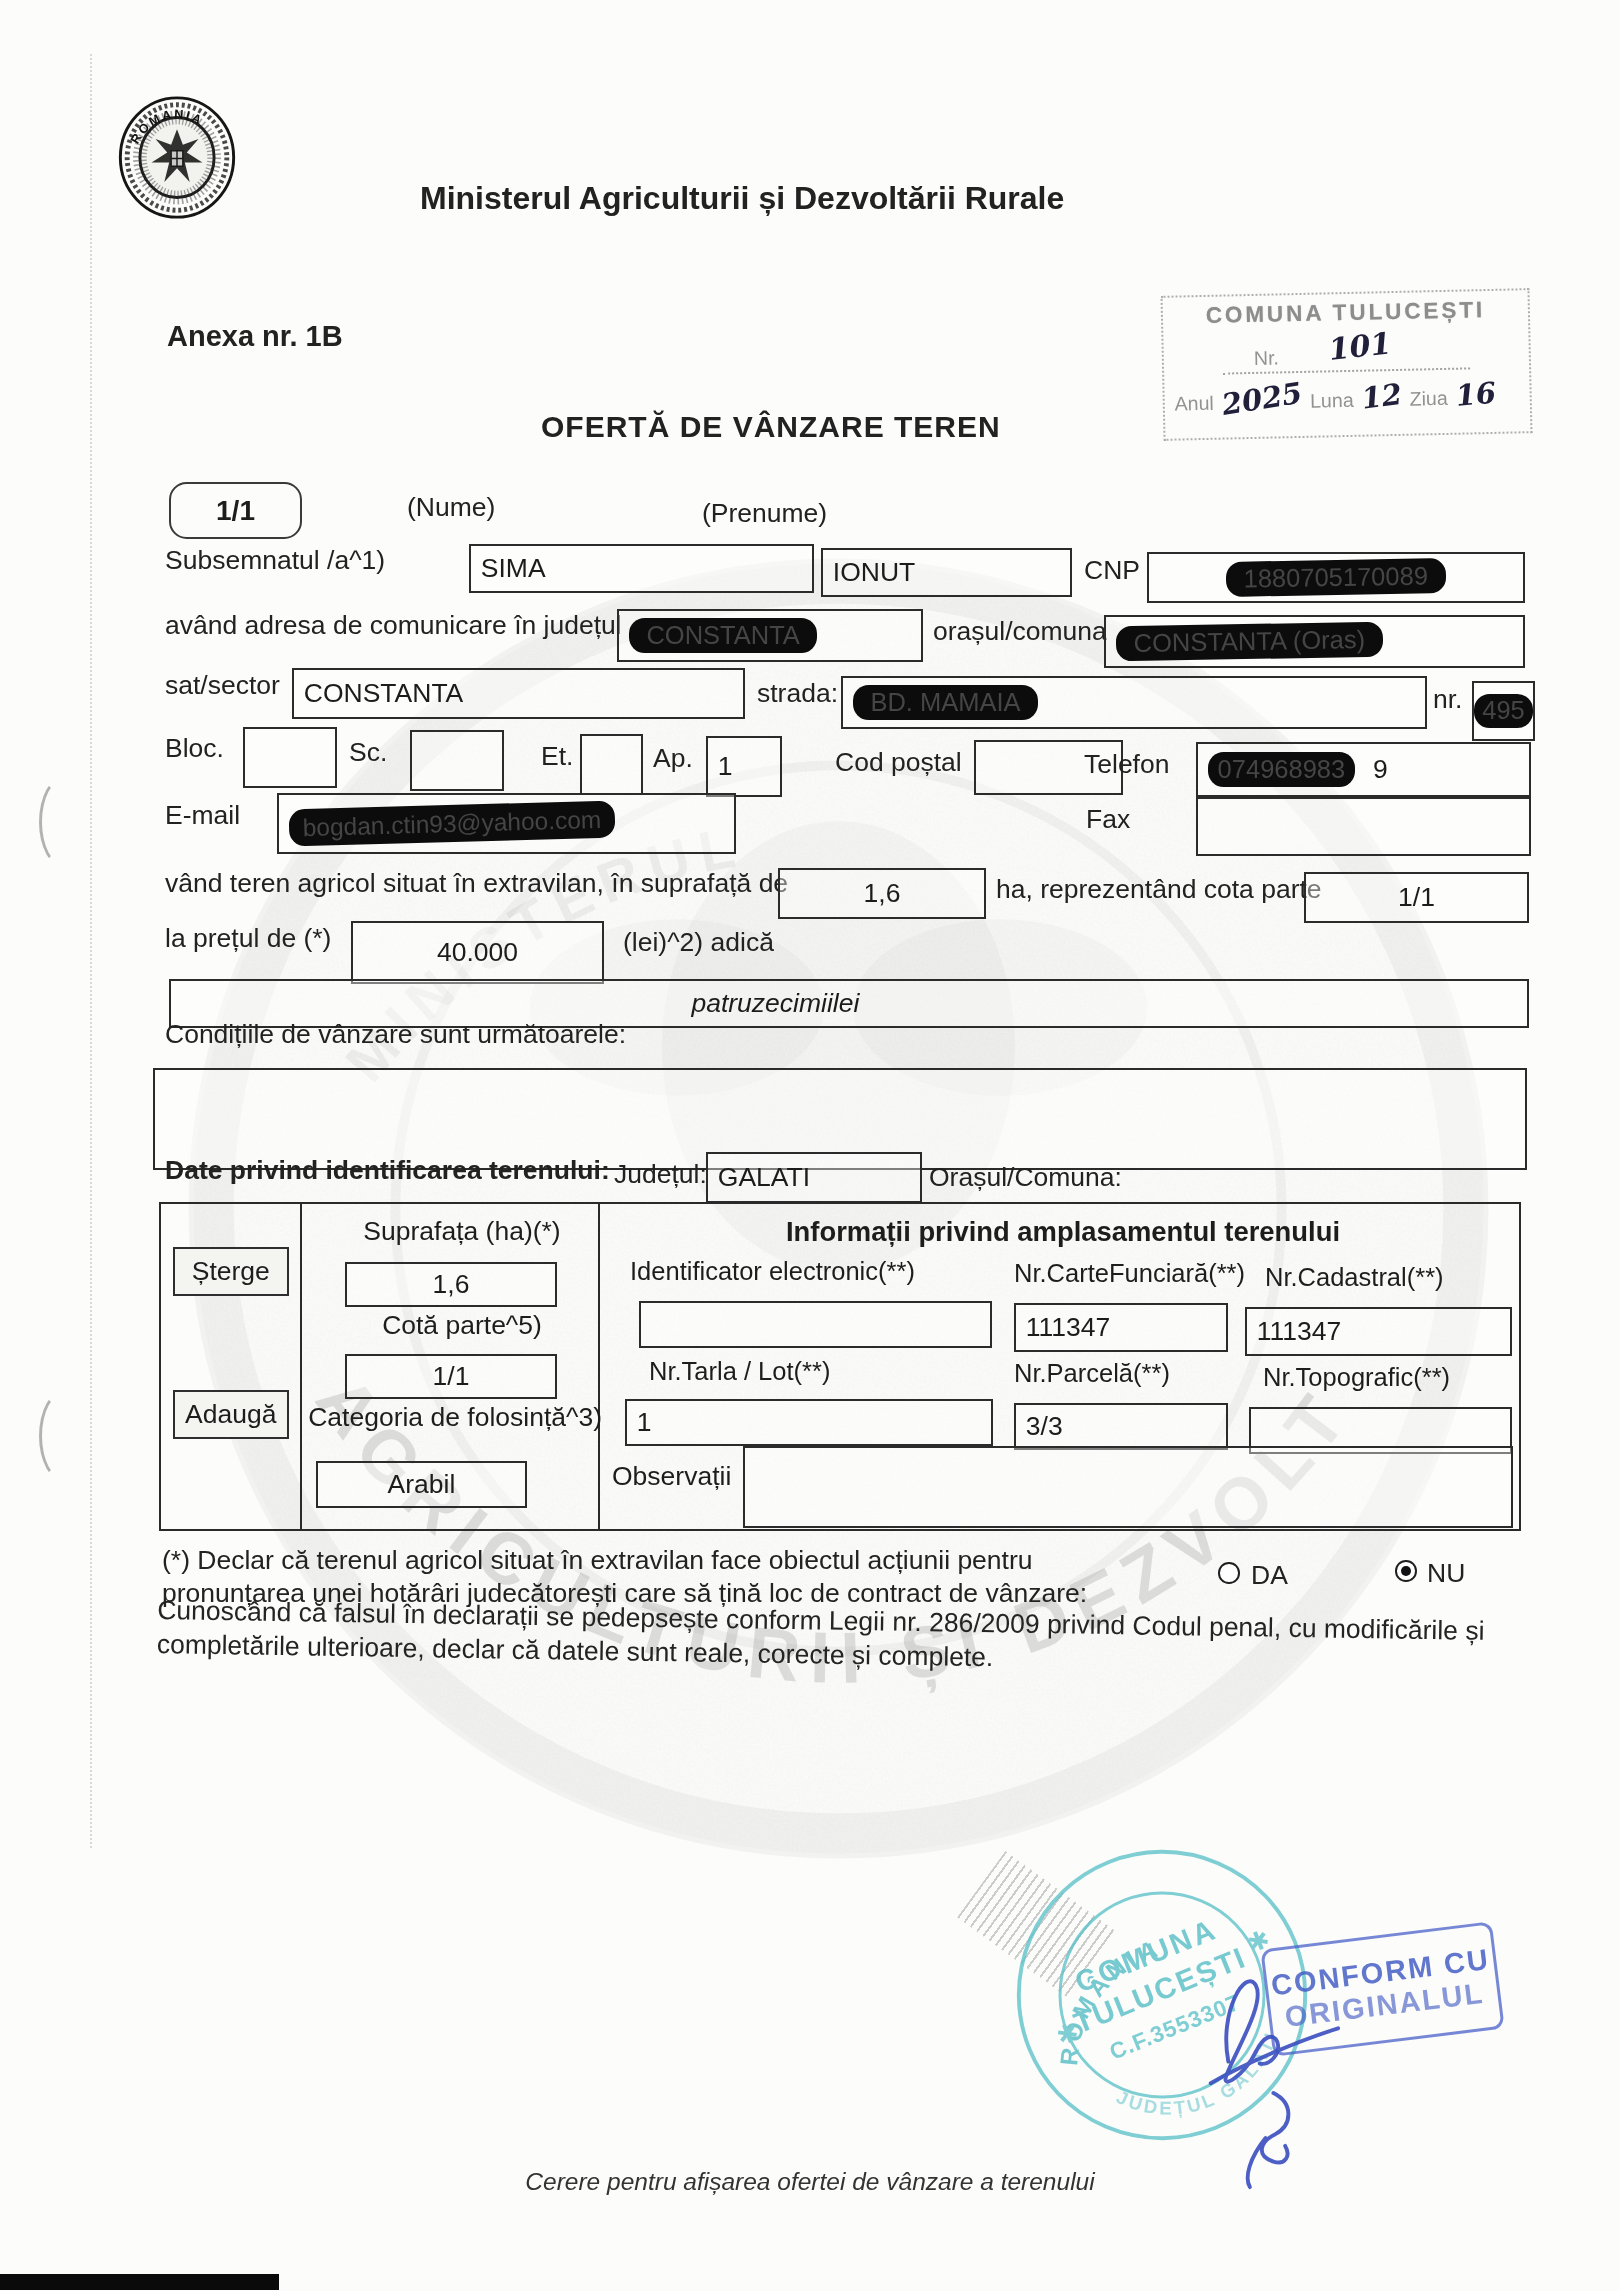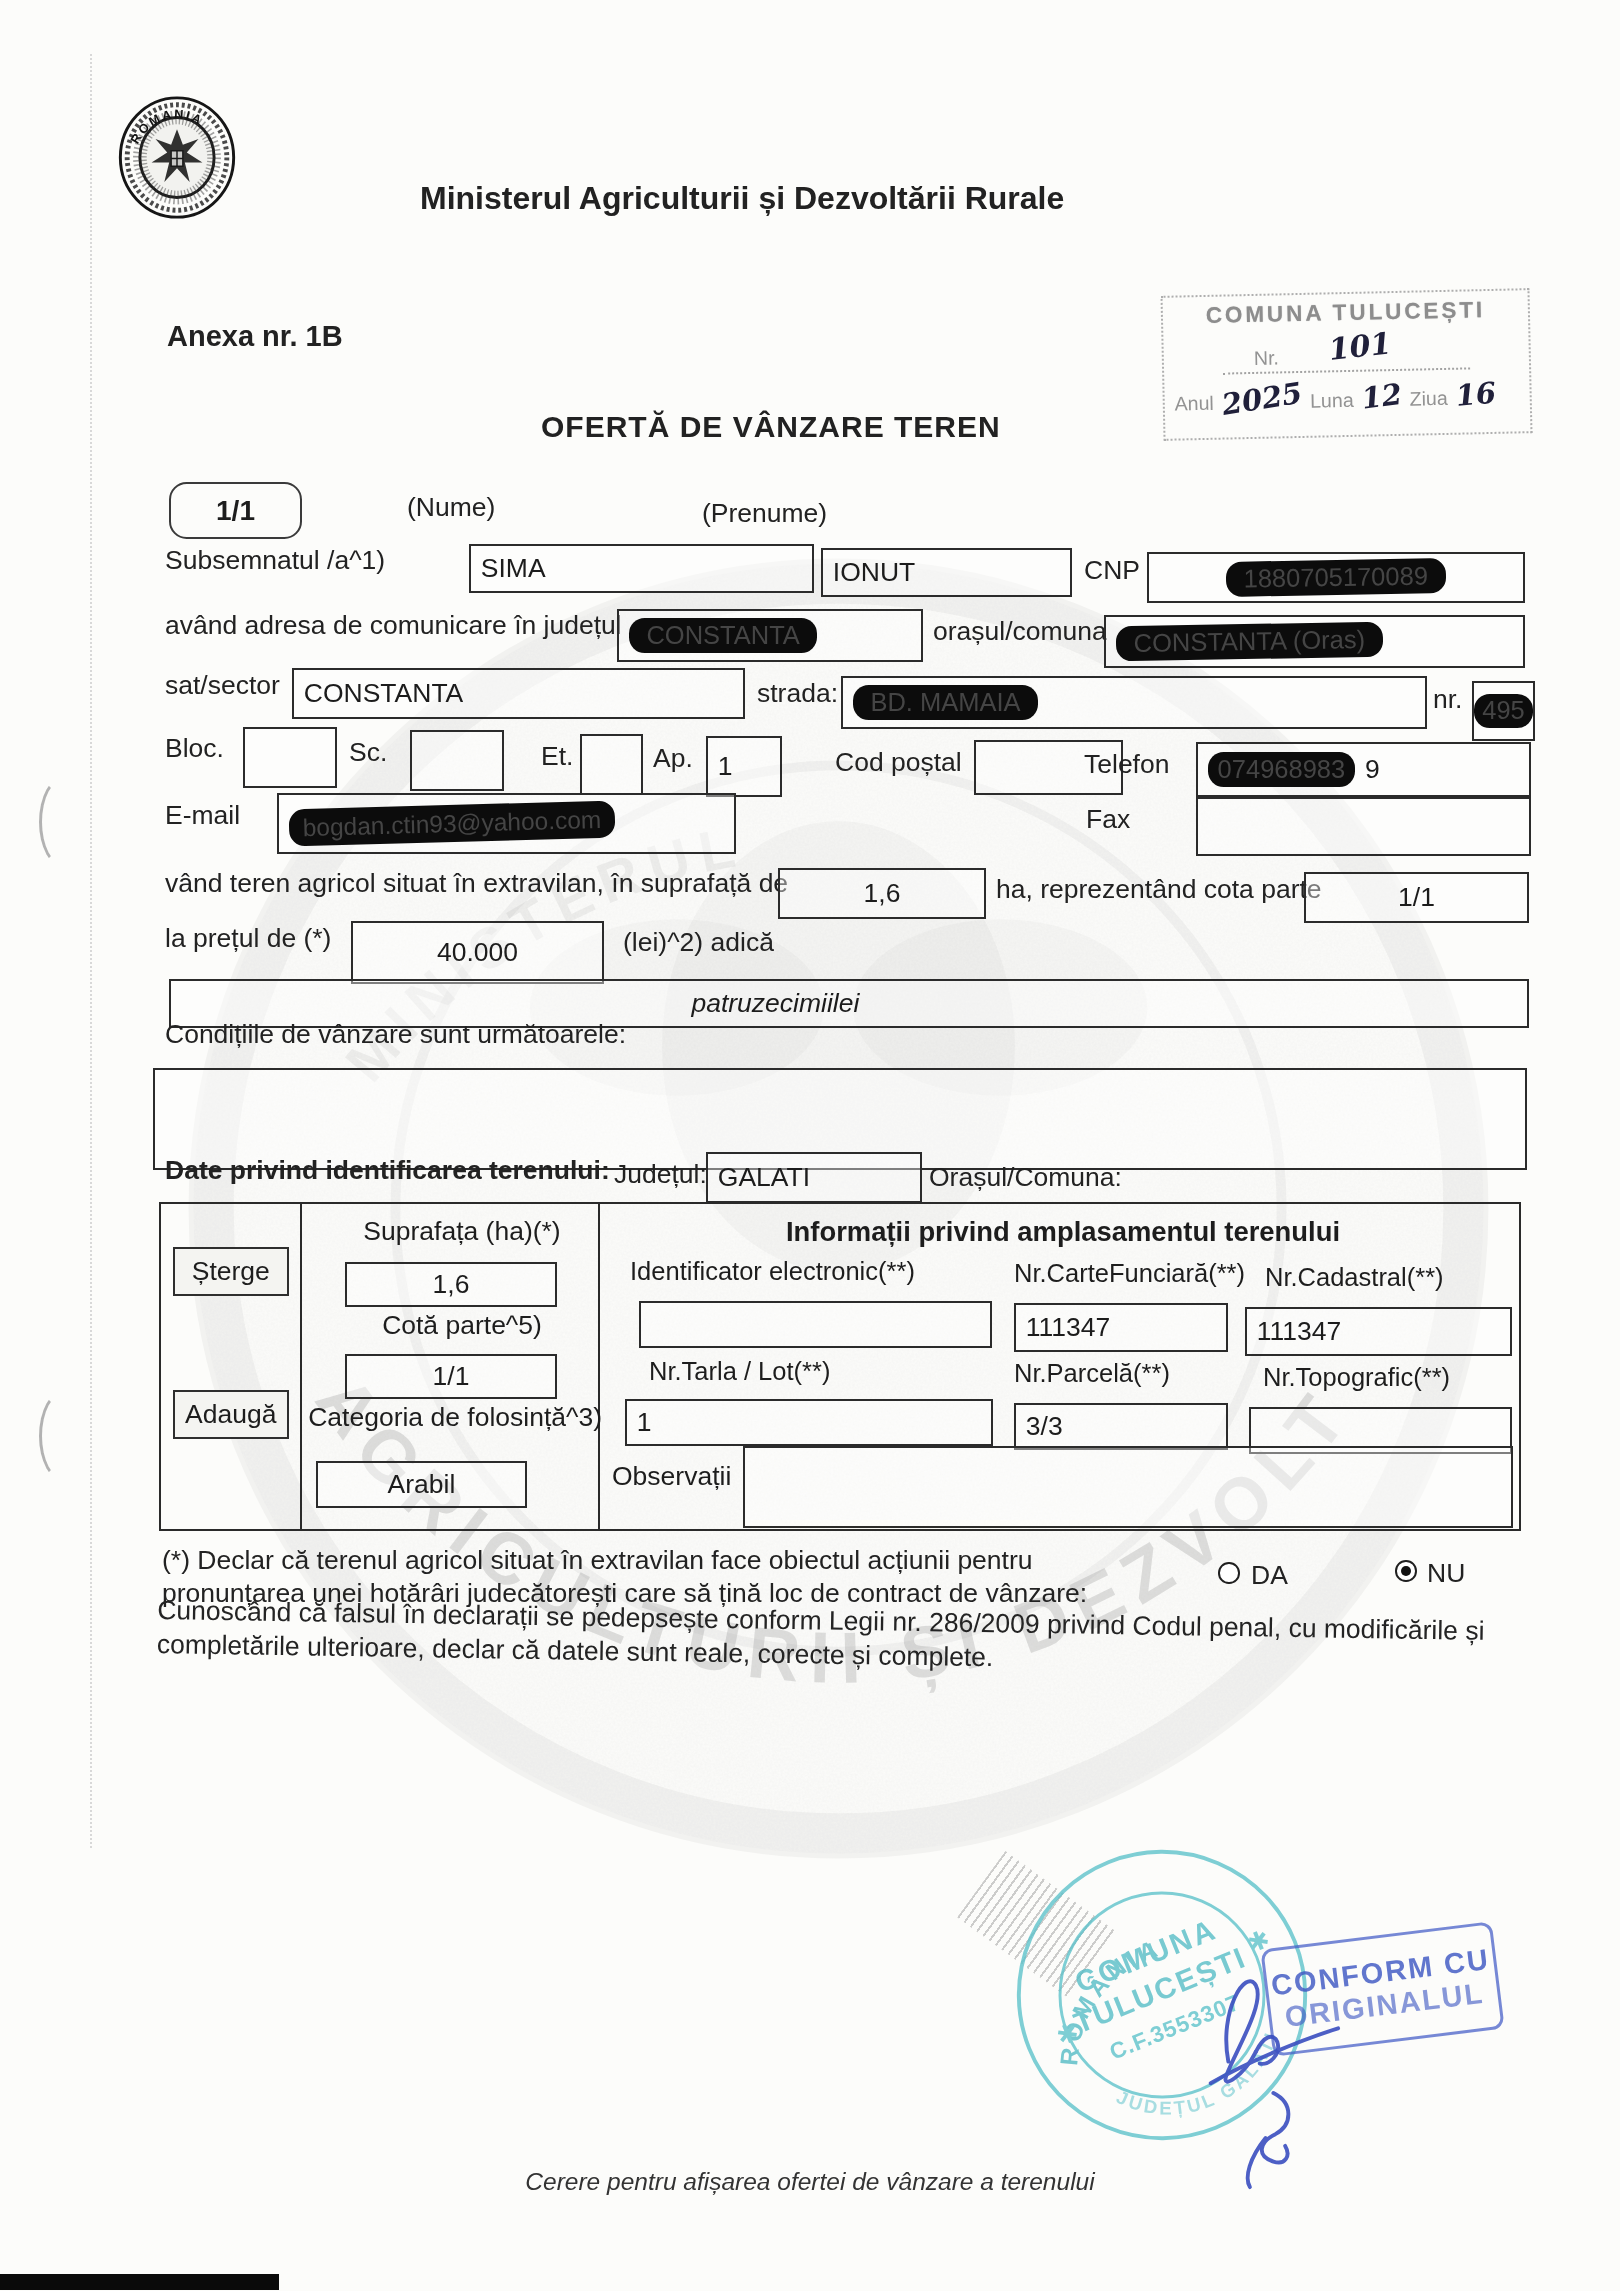--- a/index.html
+++ b/index.html
@@ -160,21 +160,21 @@
   <div class="box" style="left:243px;top:714px;width:94px;height:61px"></div>
   <div class="lbl" style="left:349px;top:737px">Sc.</div>
   <div class="box" style="left:410px;top:717px;width:94px;height:61px"></div>
   <div class="lbl" style="left:541px;top:741px">Et.</div>
   <div class="box" style="left:580px;top:721px;width:63px;height:61px"></div>
   <div class="lbl" style="left:653px;top:743px">Ap.</div>
   <div class="box" style="left:706px;top:723px;width:76px;height:61px">1</div>
   <div class="lbl" style="left:835px;top:747px">Cod poștal</div>
   <div class="box" style="left:974px;top:727px;width:149px;height:55px"></div>
   <div class="lbl" style="left:1084px;top:749px">Telefon</div>
-  <div class="box" style="left:1196px;top:729px;width:335px;height:55px;gap:10px">
+  <div class="box" style="left:1196px;top:729px;width:335px;height:55px;gap:18px">
     <span class="pill" style="padding:2.9px 9.8px">
       <span class="peek">074968983</span>
     </span>
     <span style="font-size:26.5px">9</span>
   </div>
 
   <div class="lbl" style="left:165px;top:800px">E-mail</div>
   <div class="box" style="left:277px;top:780px;width:459px;height:61px">
     <span class="pill" style="transform:rotate(-1.6deg);padding:3.9px 13.7px">
       <span class="peek" style="font-size:24.5px">bogdan.ctin93@yahoo.com</span>

